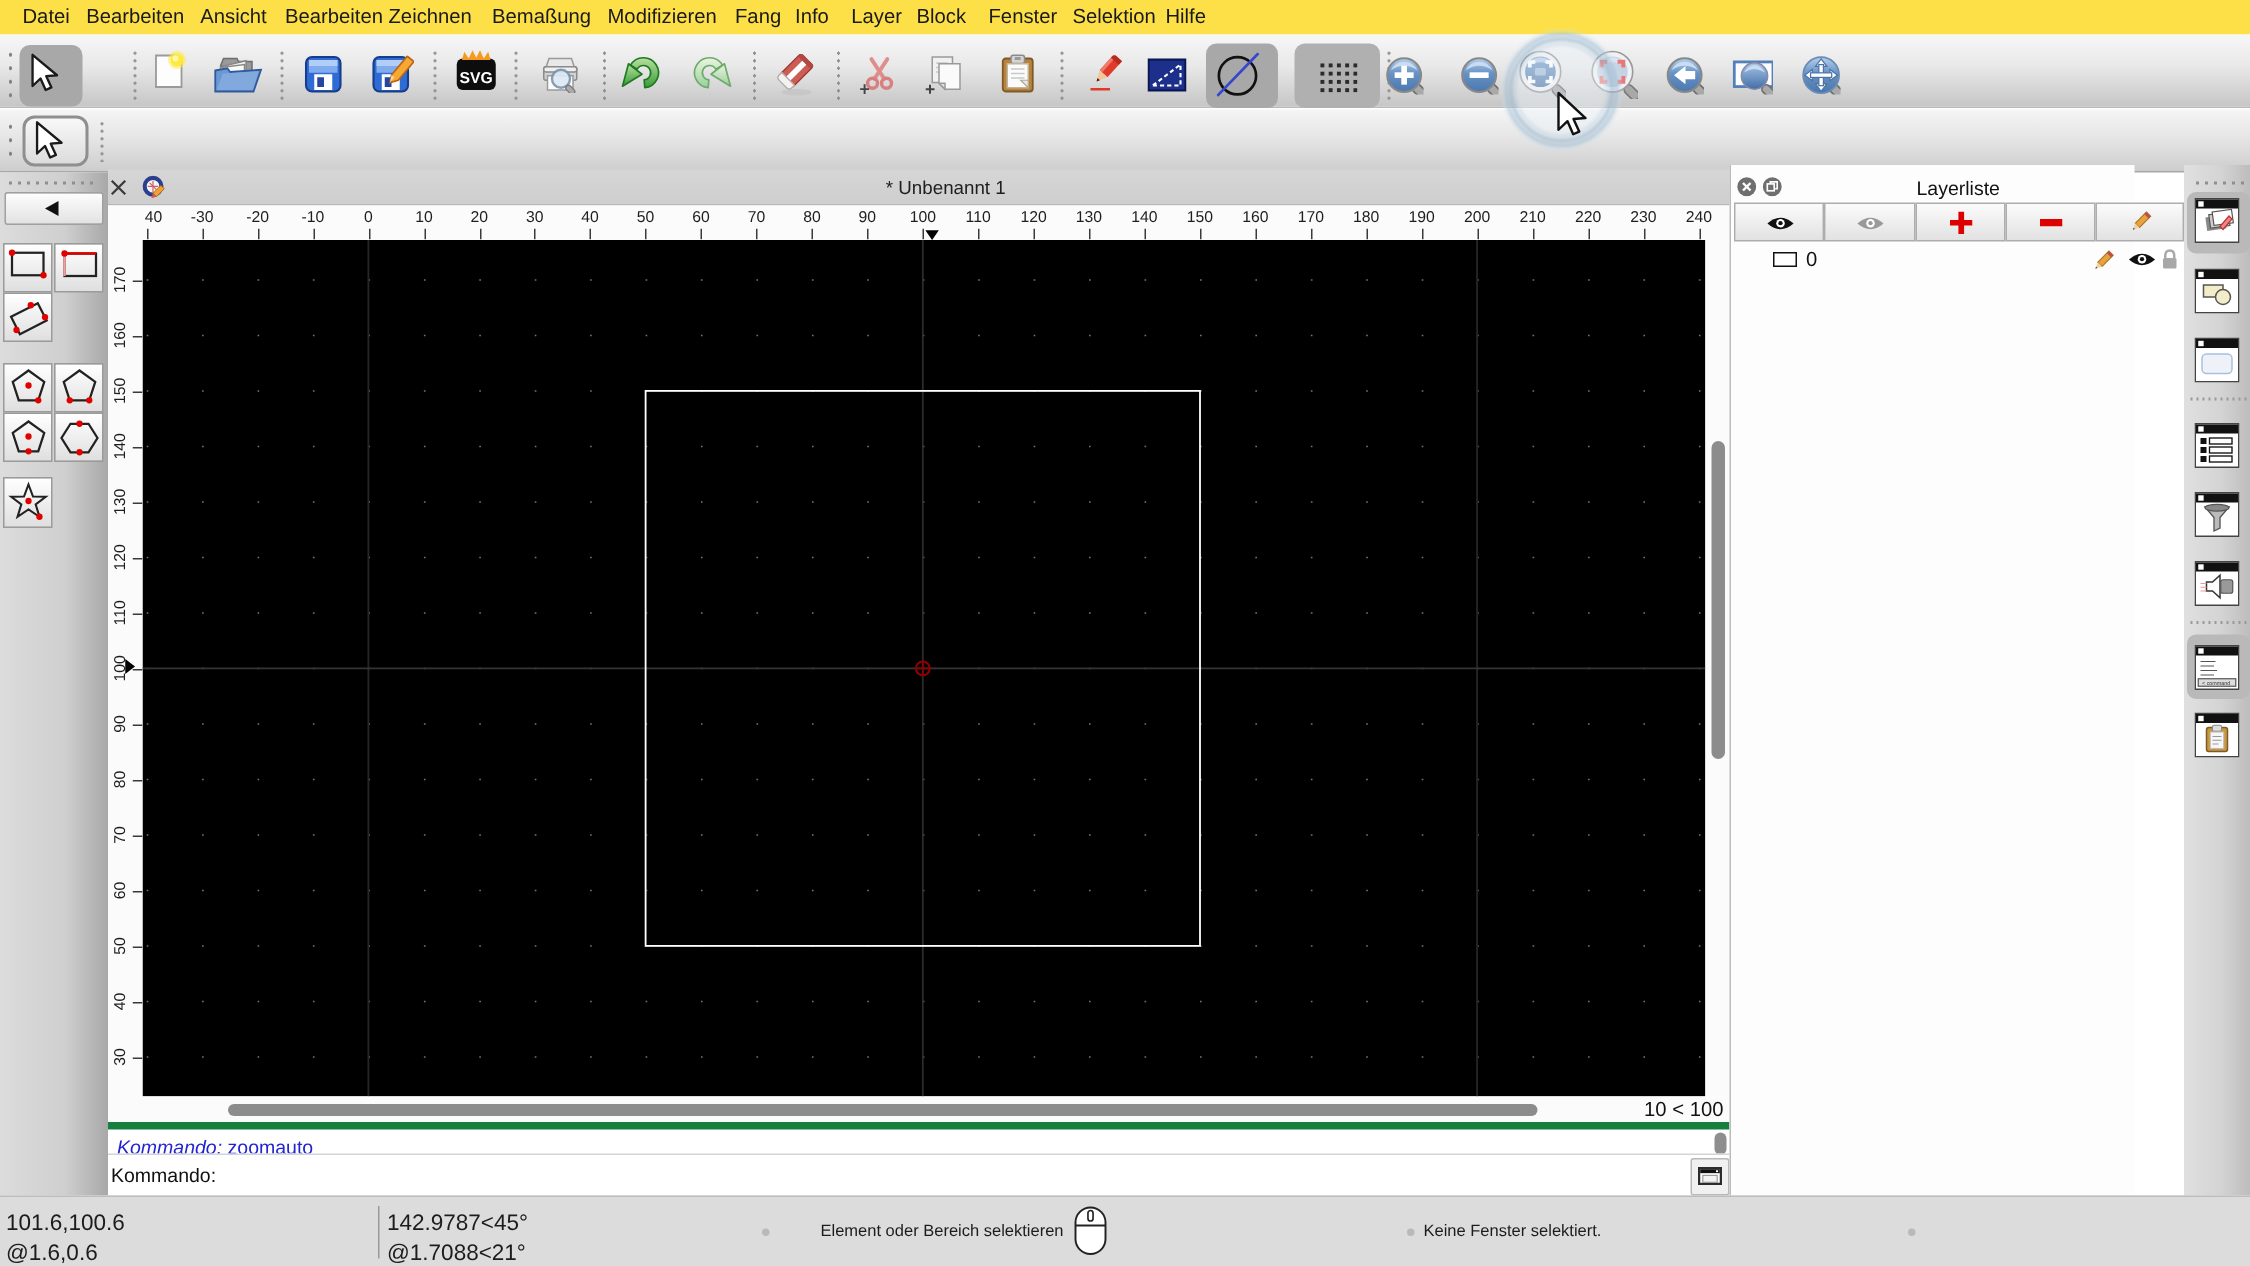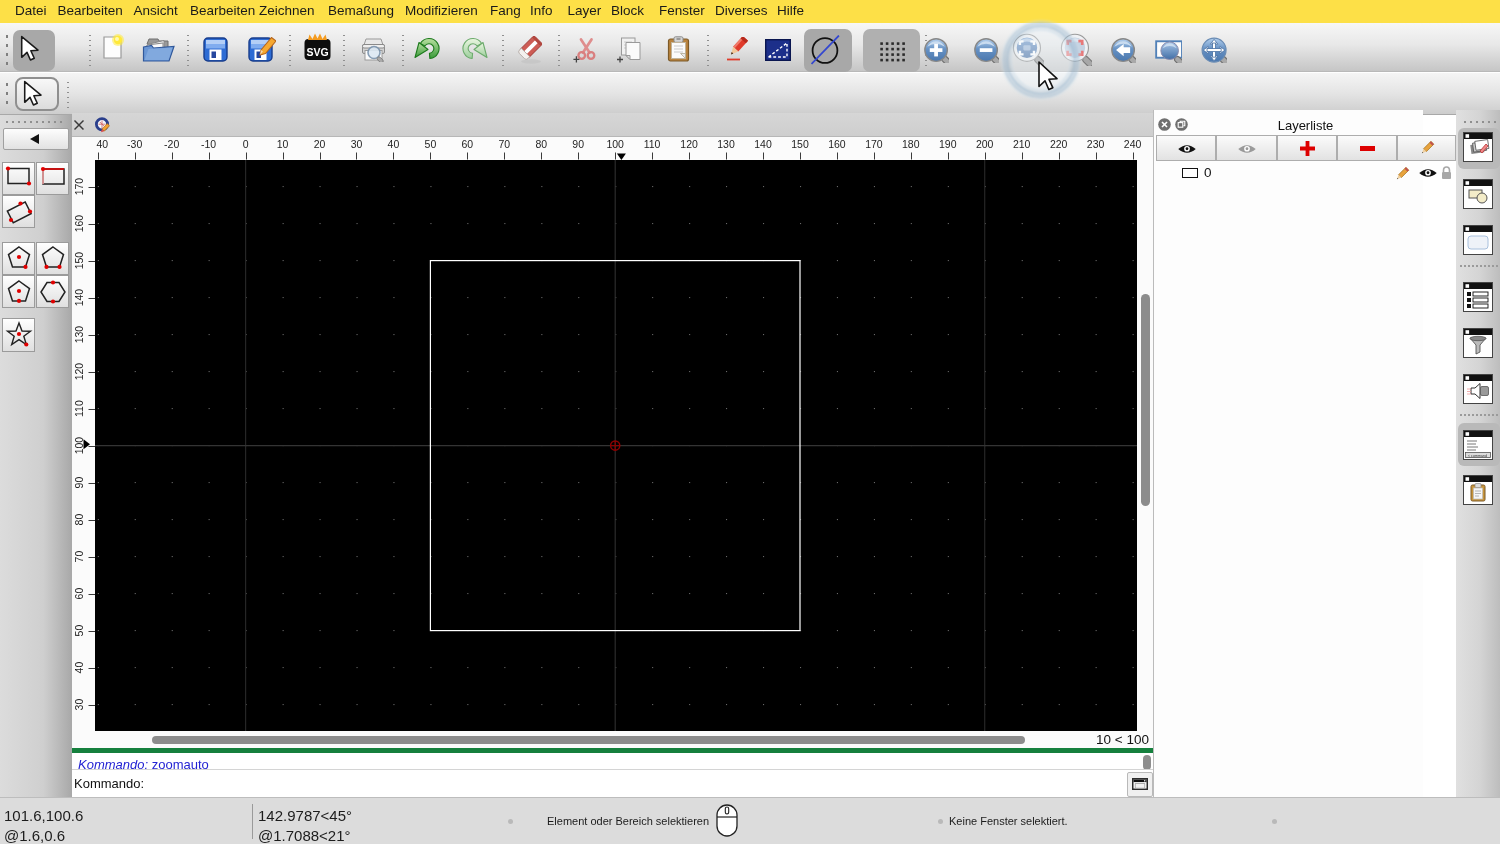--- a/index.html
+++ b/index.html
@@ -50,21 +50,21 @@
 <span style="left:133.5px">Ansicht</span>
 <span style="left:190px">Bearbeiten</span>
 <span style="left:259px">Zeichnen</span>
 <span style="left:328px">Bemaßung</span>
 <span style="left:405px">Modifizieren</span>
 <span style="left:490px">Fang</span>
 <span style="left:530px">Info</span>
 <span style="left:567.5px">Layer</span>
 <span style="left:611px">Block</span>
 <span style="left:659px">Fenster</span>
-<span style="left:715px">Diverses</span>
+<span style="left:715px">Selektion</span>
 <span style="left:777px">Hilfe</span>
 </div>
 <div class="abs" id="toolbar1"></div>
 <div class="abs" id="toolbar2"></div>
 <div class="tbsel" style="left:13px;top:30px;width:42px;height:41px"></div>
 <div class="tbsel" style="left:804px;top:29px;width:48px;height:43px"></div>
 <div class="tbsel" style="left:863px;top:29px;width:57px;height:43px;background:#b0b0b0"></div>
 <div class="abs" style="left:15px;top:77px;width:44px;height:34px;background:linear-gradient(180deg,#f8f8f8,#dcdcdc);border:2px solid #8f8f8f;border-radius:8px"></div>
 <div class="vdotsh" style="left:6px;top:32px;height:38px"></div>
 <div class="vdots" style="left:89px;top:33px;height:34px"></div>
@@ -420,20 +420,21 @@
       <g stroke="#d06060" stroke-width="0.8">
         <line x1="7" y1="3.5" x2="7" y2="11"></line>
         <line x1="3.5" y1="7.2" x2="10.5" y2="7.2"></line>
         <line x1="4.8" y1="4.9" x2="9.3" y2="9.4"></line>
       </g>
       <g transform="rotate(45 10.5 10.5)">
         <rect x="9" y="6.5" width="3.2" height="7.5" fill="#f2a235" stroke="#b06a10" stroke-width="0.6"></rect>
         <path d="M9 14 L10.6 17 L12.2 14 Z" fill="#e05050"></path>
       </g>
     </svg>
+<div class="t">* Unbenannt 1</div>
 </div>
 <svg class="abs" id="hruler" style="left:72px;top:137px" width="1085" height="23" viewBox="0 0 1085 23">
     <rect width="1085" height="23" fill="#fbfbfb"></rect>
     <line x1="26.5" y1="15.5" x2="26.5" y2="22.5" stroke="#3a3a3a" stroke-width="1"></line>
     <text x="30.3" y="11" font-size="10.5" fill="#1e1e1e" text-anchor="middle" font-family="Liberation Sans">40</text>
     <line x1="63.5" y1="15.5" x2="63.5" y2="22.5" stroke="#3a3a3a" stroke-width="1"></line>
     <text x="62.7" y="11" font-size="10.5" fill="#1e1e1e" text-anchor="middle" font-family="Liberation Sans">-30</text>
     <line x1="100.5" y1="15.5" x2="100.5" y2="22.5" stroke="#3a3a3a" stroke-width="1"></line>
     <text x="99.7" y="11" font-size="10.5" fill="#1e1e1e" text-anchor="middle" font-family="Liberation Sans">-20</text>
     <line x1="137.5" y1="15.5" x2="137.5" y2="22.5" stroke="#3a3a3a" stroke-width="1"></line>

